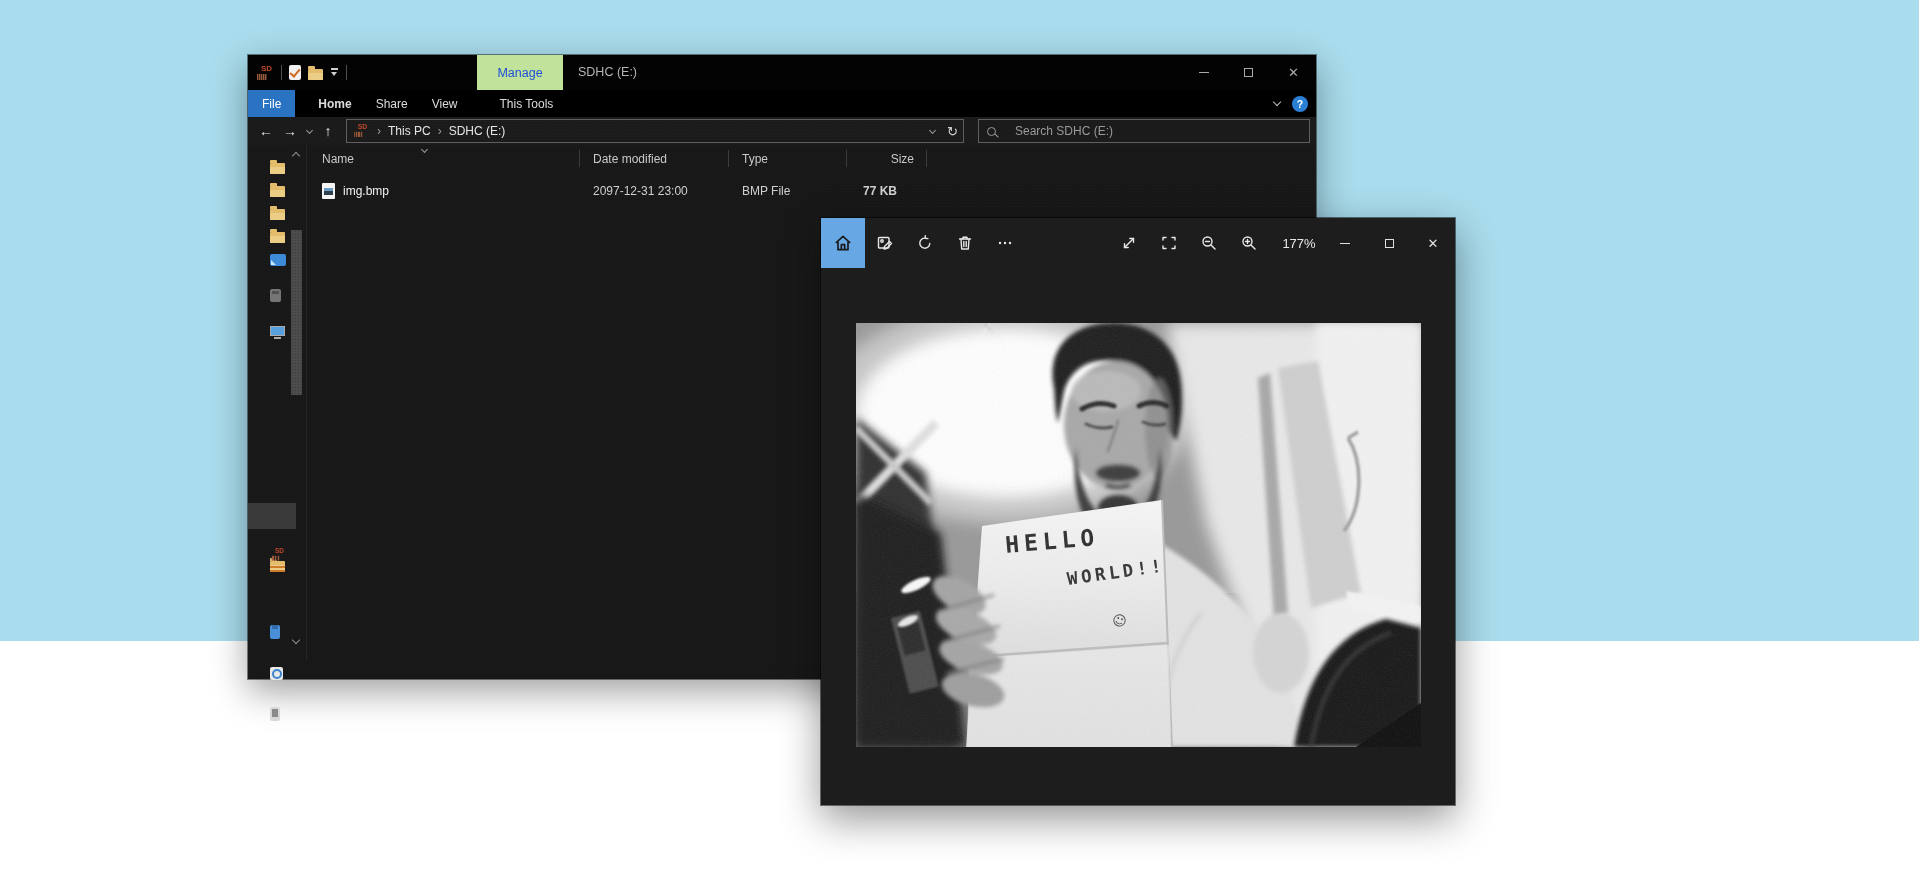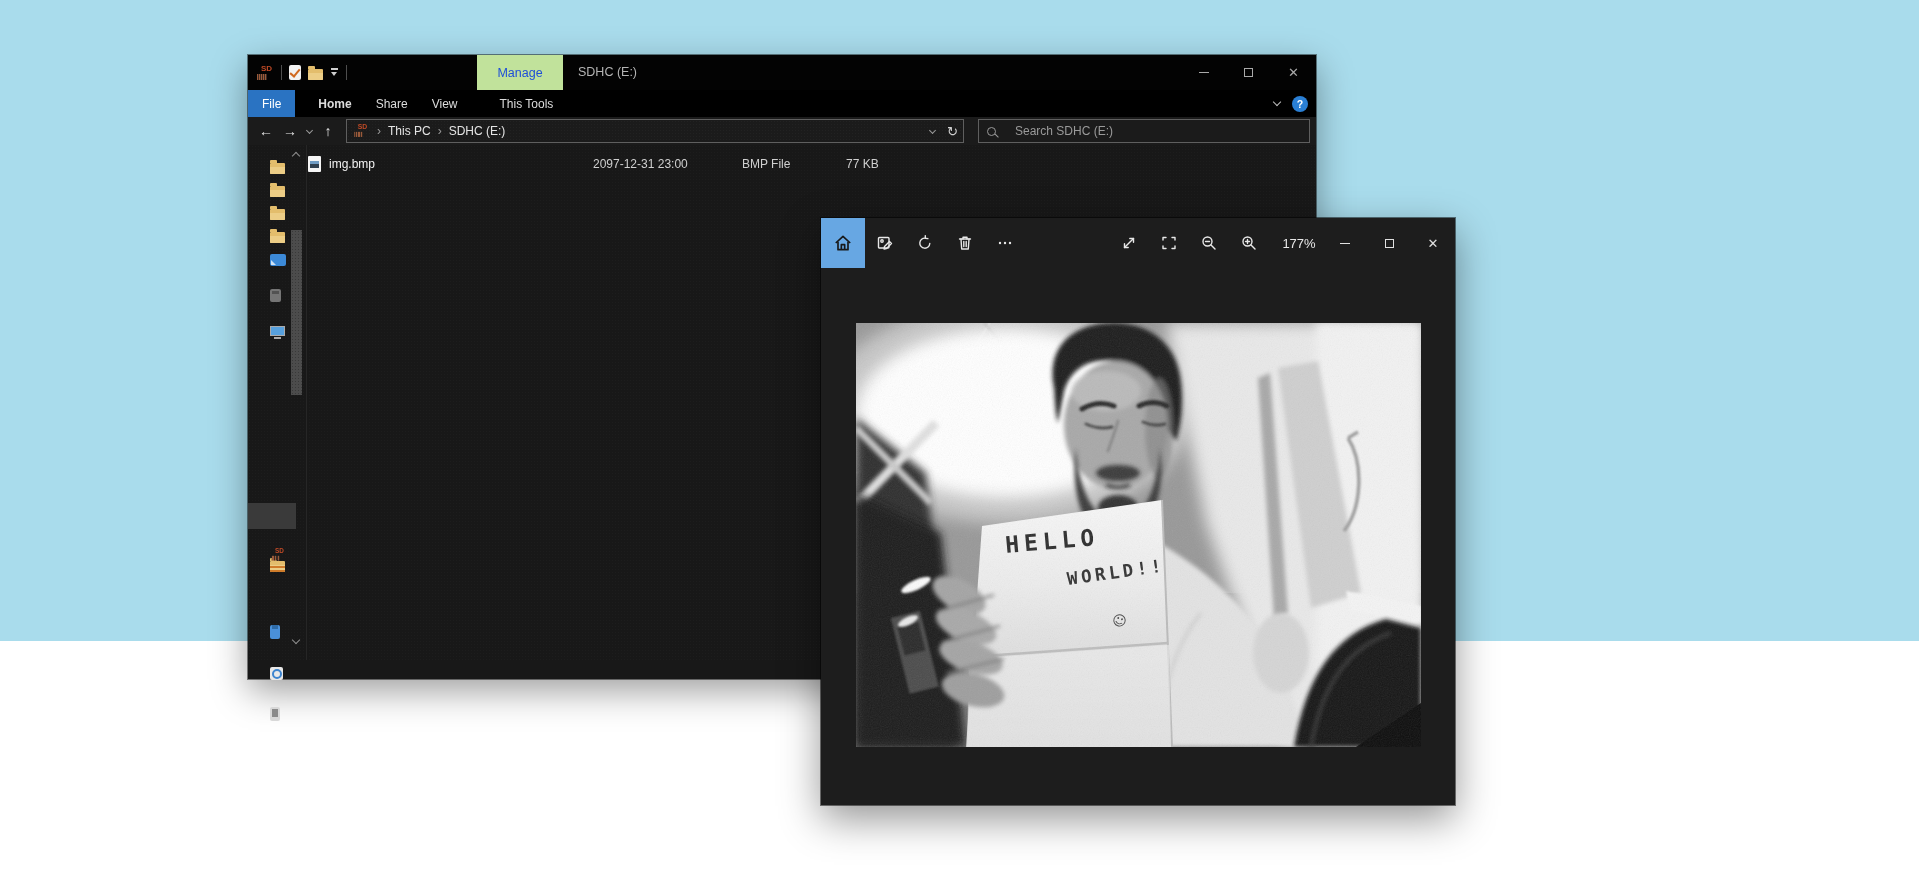--- a/index.html
+++ b/index.html
@@ -81,24 +81,24 @@
   .scroll-chev { position:absolute; left:4px; width:6px; height:6px; border-right:1.4px solid #8f8f8f; border-bottom:1.4px solid #8f8f8f; }
   .hover-row { position:absolute; left:0; top:358px; width:48px; height:26px; background:#3a3a3a; }
 
   .list-area { position:absolute; left:60px; top:0; right:0; height:100%; }
   .col-headers { position:relative; display:flex; height:27px; align-items:center; color:#c9c9c9; font-size:12px; }
   .ch { padding-left:14px; }
   .ch-name { width:271px; } .ch-date { width:149px; } .ch-type { width:118px; } .ch-size { width:80px; text-align:right; padding-right:12px; }
   .col-sep { position:absolute; top:5px; width:1px; height:17px; background:#3c3c3c; }
   .sort-chev { position:absolute; left:114px; top:2px; width:5px; height:5px; border-right:1.3px solid #9a9a9a; border-bottom:1.3px solid #9a9a9a; transform:rotate(45deg); }
   .file-row { display:flex; align-items:center; height:28px; margin-top:5px; font-size:12px; color:#cfcfcf; }
-  .cell-name { width:271px; display:flex; align-items:center; gap:8px; color:#f2f2f2; }
+  .cell-name { width:271px; display:flex; align-items:center; gap:8px; padding-left:14px; color:#f2f2f2; }
   .cell-date { width:149px; padding-left:14px; }
   .cell-type { width:118px; padding-left:14px; }
-  .cell-size { width:80px; text-align:left; padding-right:12px; }
+  .cell-size { width:80px; text-align:center; padding-right:12px;font-weight:bold; }
   .icon-file { position:relative; width:13px; height:16px; background:#f5f5f5; border-radius:1px; flex:0 0 auto; }
   .icon-file::after { content:""; position:absolute; left:2px; top:5px; width:9px; height:7px; background:linear-gradient(#6f9cc4 0 45%, #2f4050 45%); }
 
   .ex-status { position:absolute; left:0; top:605px; width:100%; height:19px; background:#2d2d2d; display:flex; align-items:center;
       color:#e0e0e0; font-size:11.5px; padding-left:14px; }
   .status-div { margin-left:38px; color:#6f6f6f; }
 
   
   .ph-win { position:absolute; left:821px; top:218px; width:634px; height:587px; background:#1d1d1d;
             box-shadow:0 14px 38px rgba(0,0,0,.42), 0 0 0 1px rgba(0,0,0,.5); }
@@ -197,20 +197,31 @@
         <div class="nav-ico icon-sync" style="top:459px;"></div>
         <div class="nav-ico icon-phone" style="top:486px;"></div>
         <div class="nav-scroll">
           <div class="scroll-chev" style="top:8px; transform:rotate(-135deg);"></div>
           <div class="scroll-thumb"></div>
           <div class="scroll-chev" style="top:492px; transform:rotate(45deg);"></div>
         </div>
       </div>
 
       <div class="list-area">
+        <div class="col-headers">
+          <div class="sort-chev"></div>
+          <div class="ch ch-name">Name</div>
+          <div class="ch ch-date">Date modified</div>
+          <div class="ch ch-type">Type</div>
+          <div class="ch ch-size">Size</div>
+          <div class="col-sep" style="left:271px;"></div>
+          <div class="col-sep" style="left:420px;"></div>
+          <div class="col-sep" style="left:538px;"></div>
+          <div class="col-sep" style="left:618px;"></div>
+        </div>
         <div class="file-row">
           <div class="cell-name">
             <div class="icon-file"></div>
             <span>img.bmp</span>
           </div>
           <div class="cell-date">2097-12-31 23:00</div>
           <div class="cell-type">BMP File</div>
           <div class="cell-size">77 KB</div>
         </div>
       </div>

